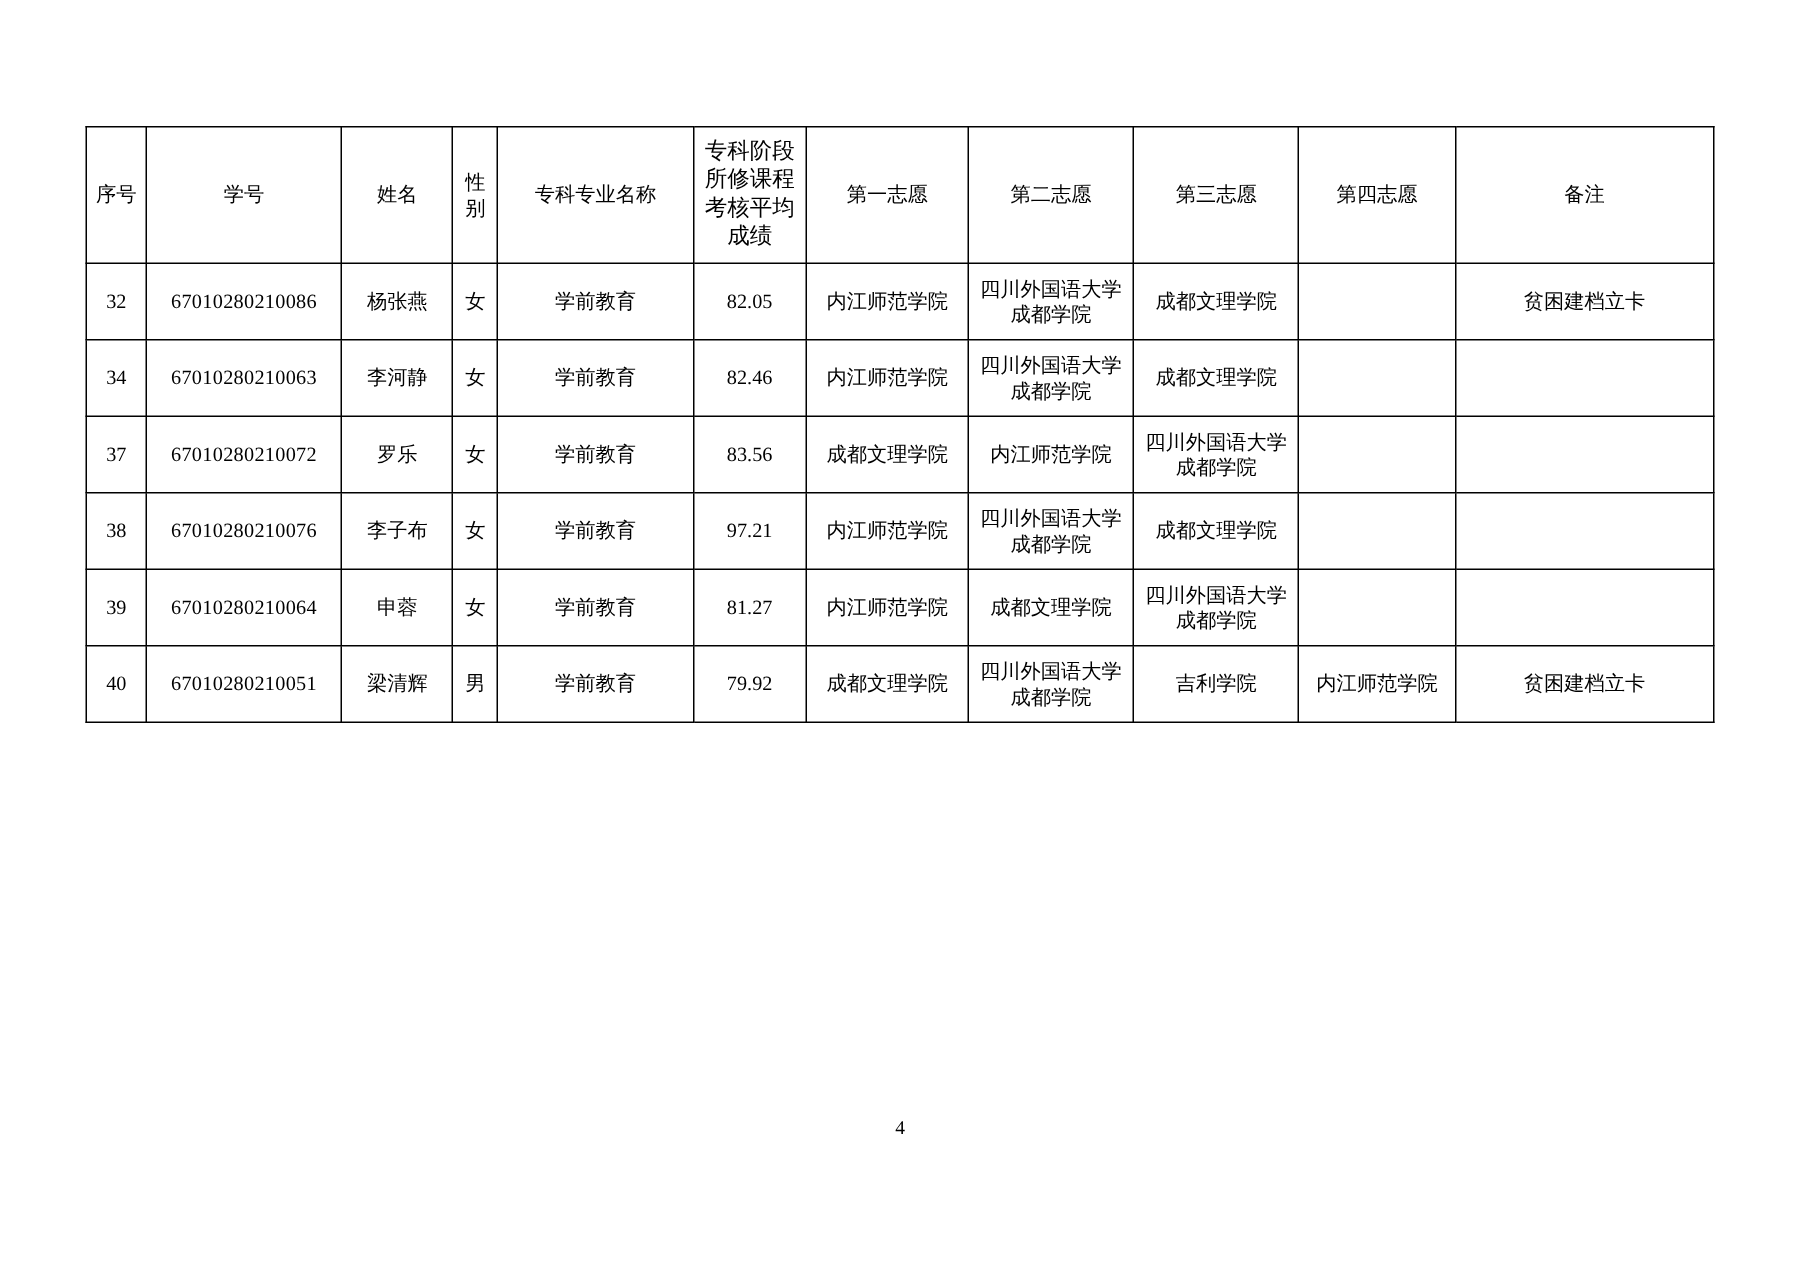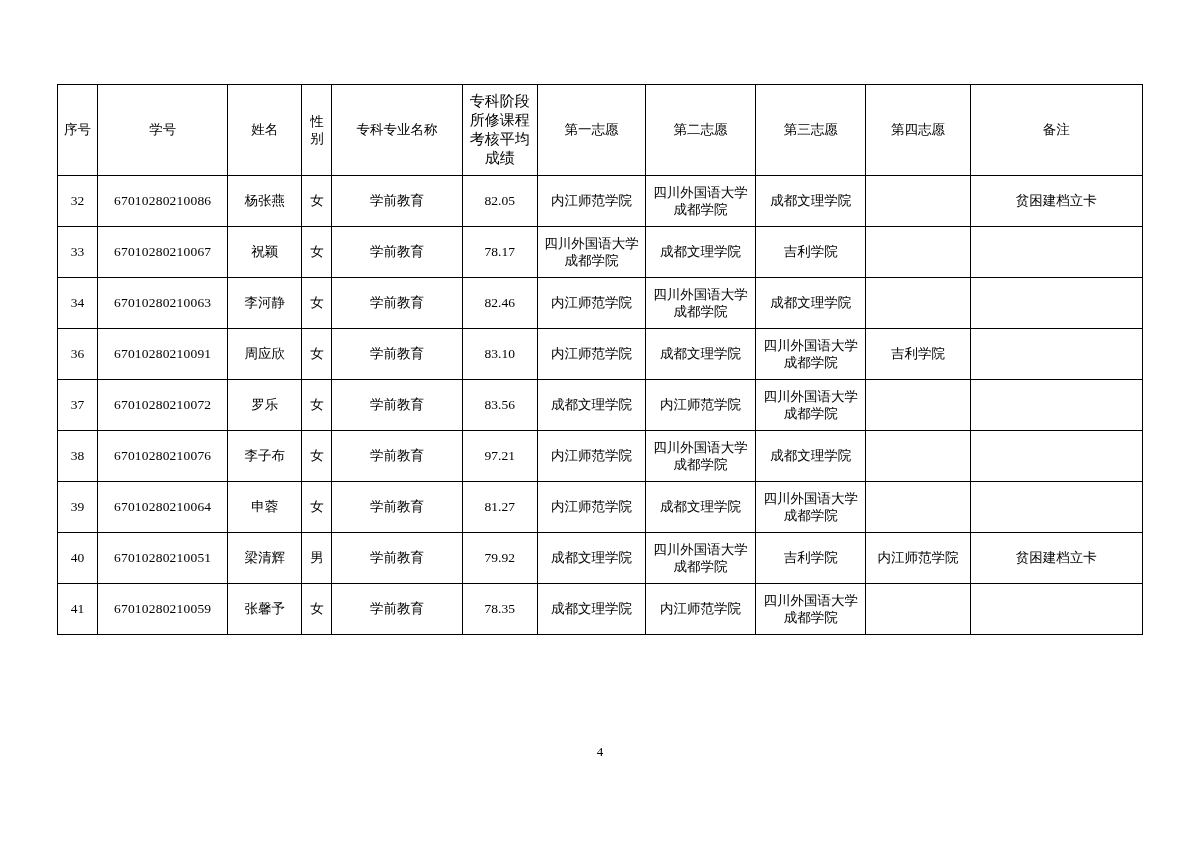--- a/index.html
+++ b/index.html
@@ -130,56 +130,30 @@
           <td>女</td>
           <td>学前教育</td>
           <td class="score">82.05</td>
           <td>内江师范学院</td>
           <td>四川外国语大学成都学院</td>
           <td>成都文理学院</td>
           <td></td>
           <td>贫困建档立卡</td>
         </tr>
         <tr>
-          <td>33</td>
-          <td class="sid">67010280210067</td>
-          <td>祝颖</td>
-          <td>女</td>
-          <td>学前教育</td>
-          <td class="score">78.17</td>
-          <td>四川外国语大学成都学院</td>
-          <td>成都文理学院</td>
-          <td>吉利学院</td>
-          <td></td>
-          <td></td>
-        </tr>
-        <tr>
           <td>34</td>
           <td class="sid">67010280210063</td>
           <td>李河静</td>
           <td>女</td>
           <td>学前教育</td>
           <td class="score">82.46</td>
           <td>内江师范学院</td>
           <td>四川外国语大学成都学院</td>
           <td>成都文理学院</td>
           <td></td>
-          <td></td>
-        </tr>
-        <tr>
-          <td>36</td>
-          <td class="sid">67010280210091</td>
-          <td>周应欣</td>
-          <td>女</td>
-          <td>学前教育</td>
-          <td class="score">83.10</td>
-          <td>内江师范学院</td>
-          <td>成都文理学院</td>
-          <td>四川外国语大学成都学院</td>
-          <td>吉利学院</td>
           <td></td>
         </tr>
         <tr>
           <td>37</td>
           <td class="sid">67010280210072</td>
           <td>罗乐</td>
           <td>女</td>
           <td>学前教育</td>
           <td class="score">83.56</td>
           <td>成都文理学院</td>
@@ -220,32 +194,19 @@
           <td>梁清辉</td>
           <td>男</td>
           <td>学前教育</td>
           <td class="score">79.92</td>
           <td>成都文理学院</td>
           <td>四川外国语大学成都学院</td>
           <td>吉利学院</td>
           <td>内江师范学院</td>
           <td>贫困建档立卡</td>
         </tr>
-        <tr>
-          <td>41</td>
-          <td class="sid">67010280210059</td>
-          <td>张馨予</td>
-          <td>女</td>
-          <td>学前教育</td>
-          <td class="score">78.35</td>
-          <td>成都文理学院</td>
-          <td>内江师范学院</td>
-          <td>四川外国语大学成都学院</td>
-          <td></td>
-          <td></td>
-        </tr>
       </tbody>
     </table>
   </div>
 
   <div class="page-number">4</div>
 
 </div>
 
 </body></html>

